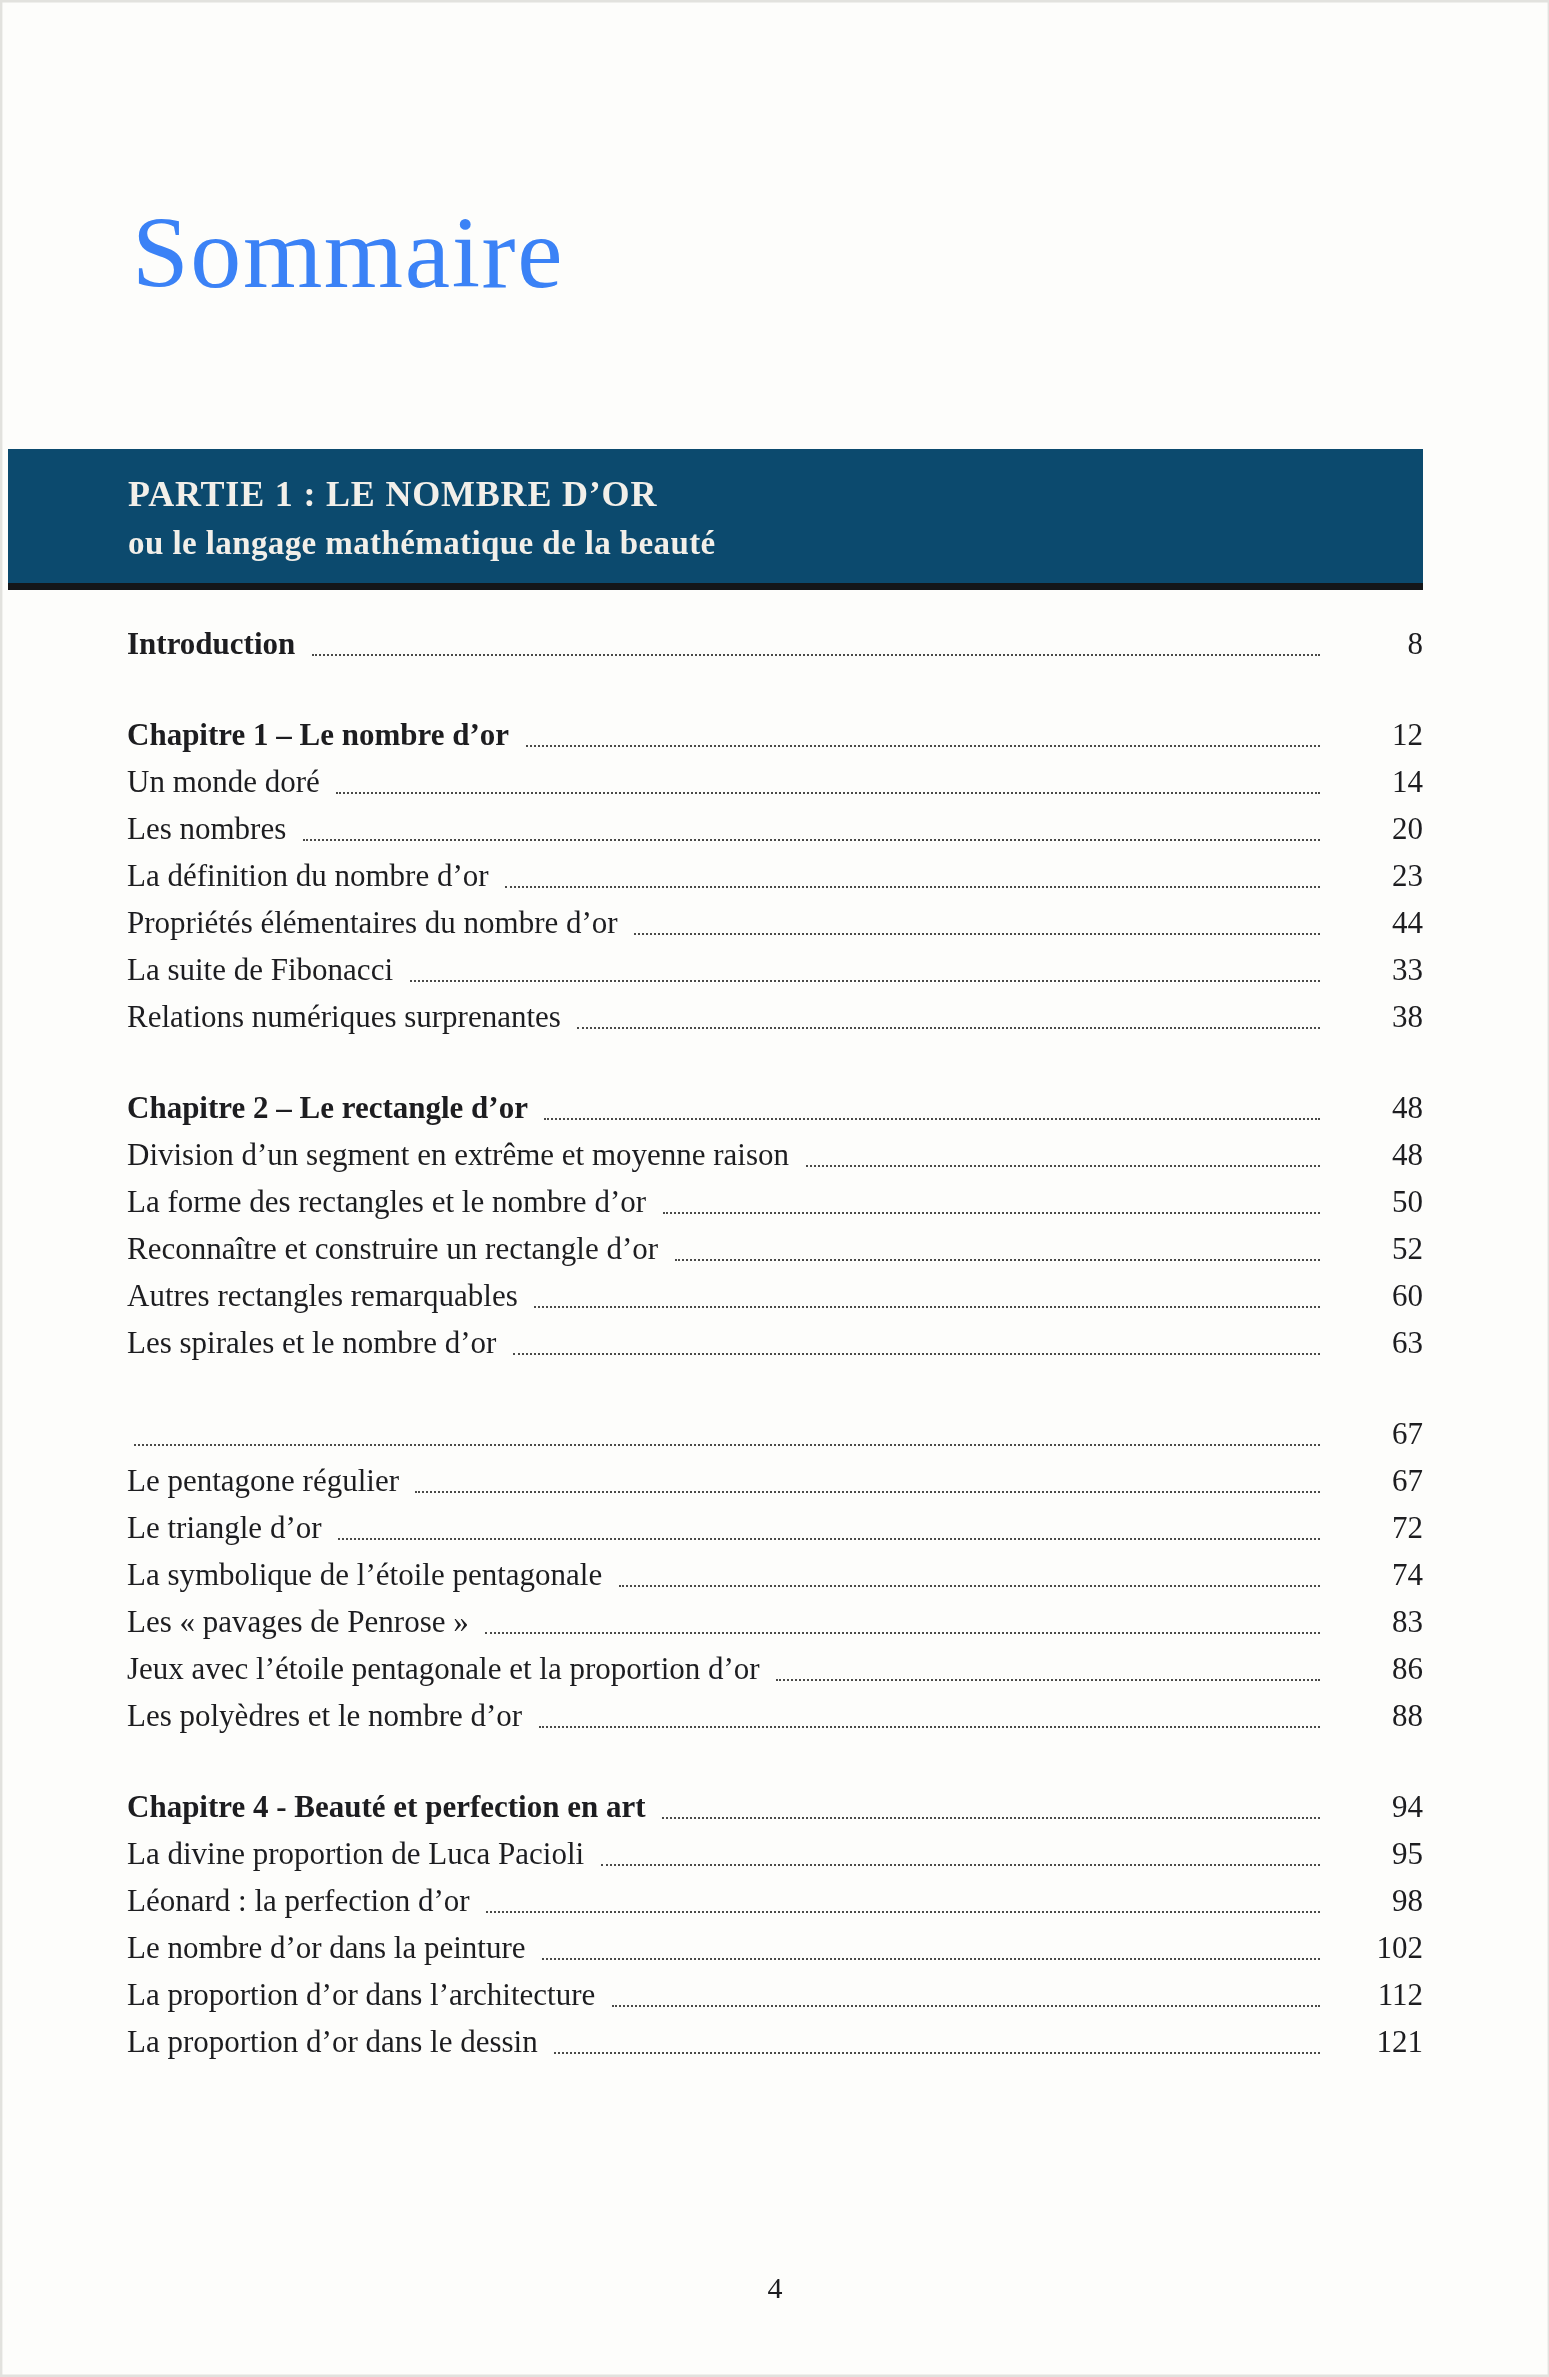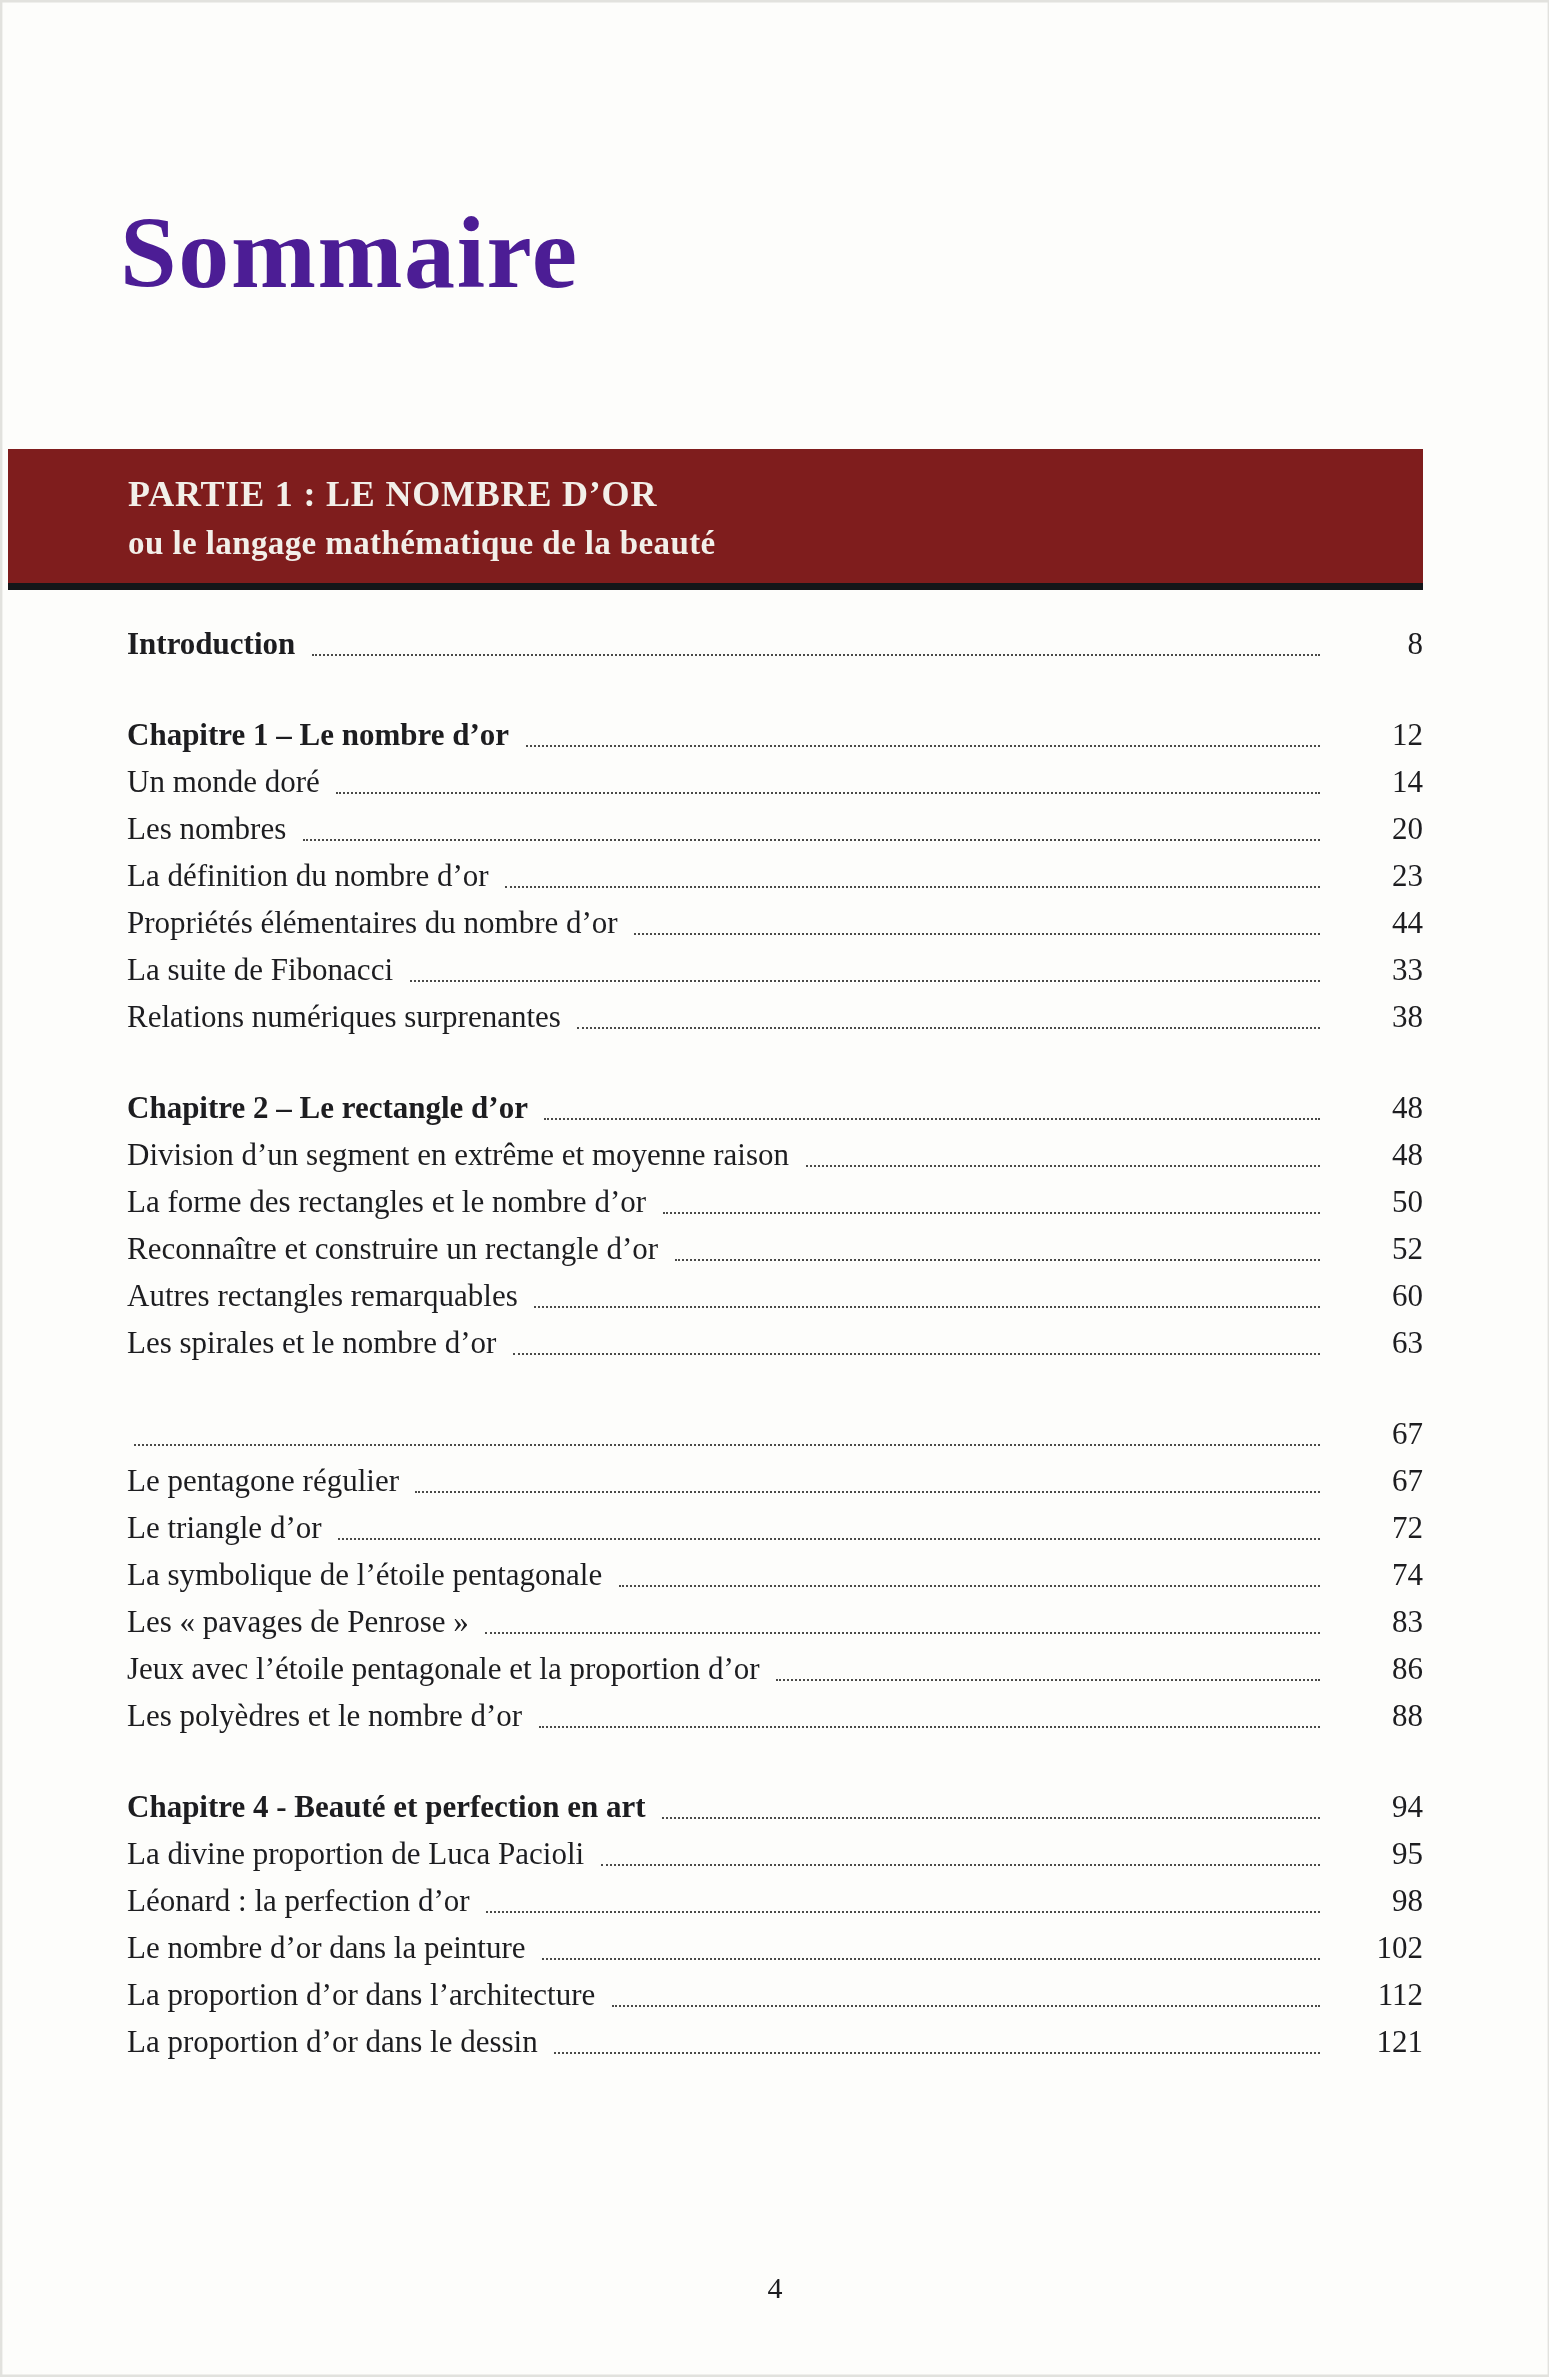--- a/index.html
+++ b/index.html
@@ -13,26 +13,26 @@
     background: #fdfdfb;
     font-family: "Liberation Serif", serif;
     color: #1d1d20;
     box-shadow: inset 0 0 0 2.4px #e2e2de;
     overflow: hidden;
   }
 
   .doc-title {
     position: absolute;
     top: 129px;
-    left: 120px;
+    left: 132px;
     font-size: 102px;
     line-height: 1.1;
-    font-weight: 700;
+    font-weight: 400;
     letter-spacing: 1.6px;
-    color: #4c1d95;
+    color: #3b82f6;
   }
 
   .part-banner {
     position: absolute;
     top: 449px;
     left: 8.1px;
     right: 127px;
     box-sizing: border-box;
     background: #474b4f;
     border-bottom: 7.3px solid #141619;
@@ -91,21 +91,21 @@
     color: #1d1d20;
   }
 </style>
 </head>
 <body>
 
 <div class="page">
 
   <h1 class="doc-title">Sommaire</h1>
 
-  <div class="part-banner" style="background: #7f1d1d; border-bottom-color: rgb(20, 22, 25); color: rgb(242, 239, 233);">
+  <div class="part-banner" style="background: #0c4a6e; border-bottom-color: rgb(20, 22, 25); color: rgb(242, 239, 233);">
     <div class="line1">PARTIE 1 : LE NOMBRE D’OR</div>
     <div class="line2">ou le langage mathématique de la beauté</div>
   </div>
 
   <div class="toc">
       <div class="toc-section">
         <div class="toc-entry bold">
           <span class="label">Introduction</span>
           <span class="dots"></span>
           <span class="pagenum">8</span>

